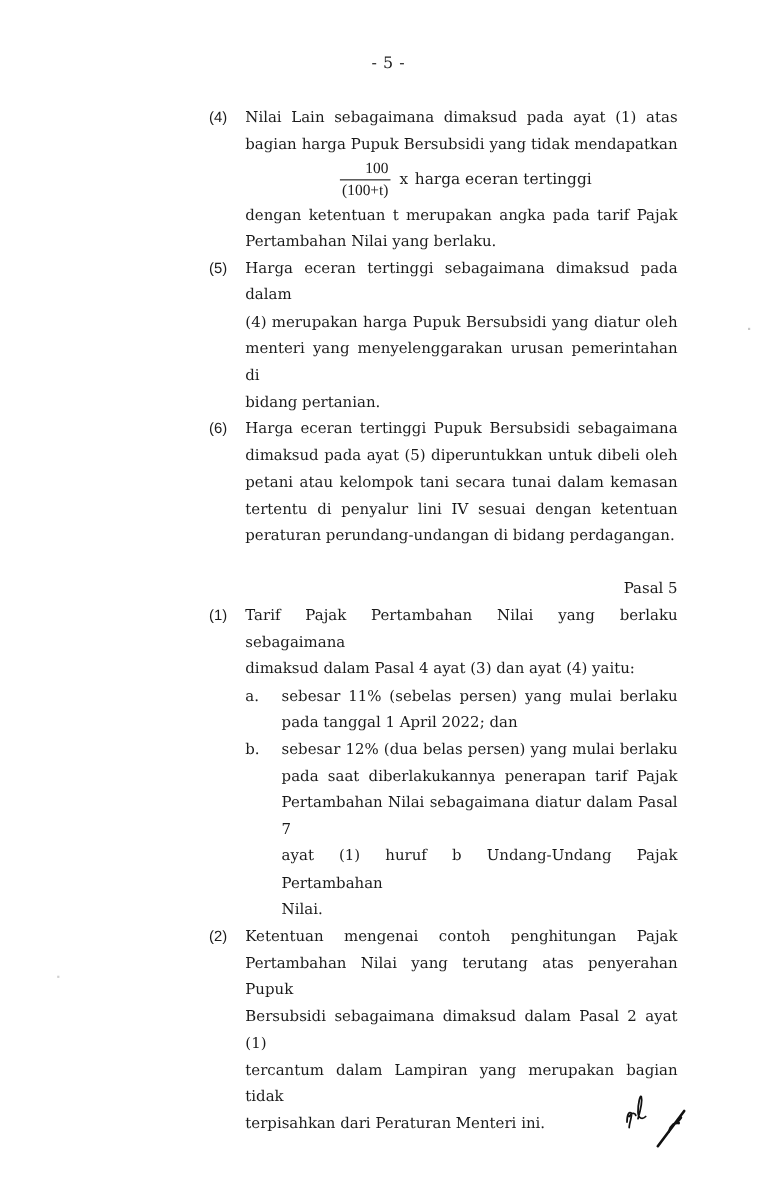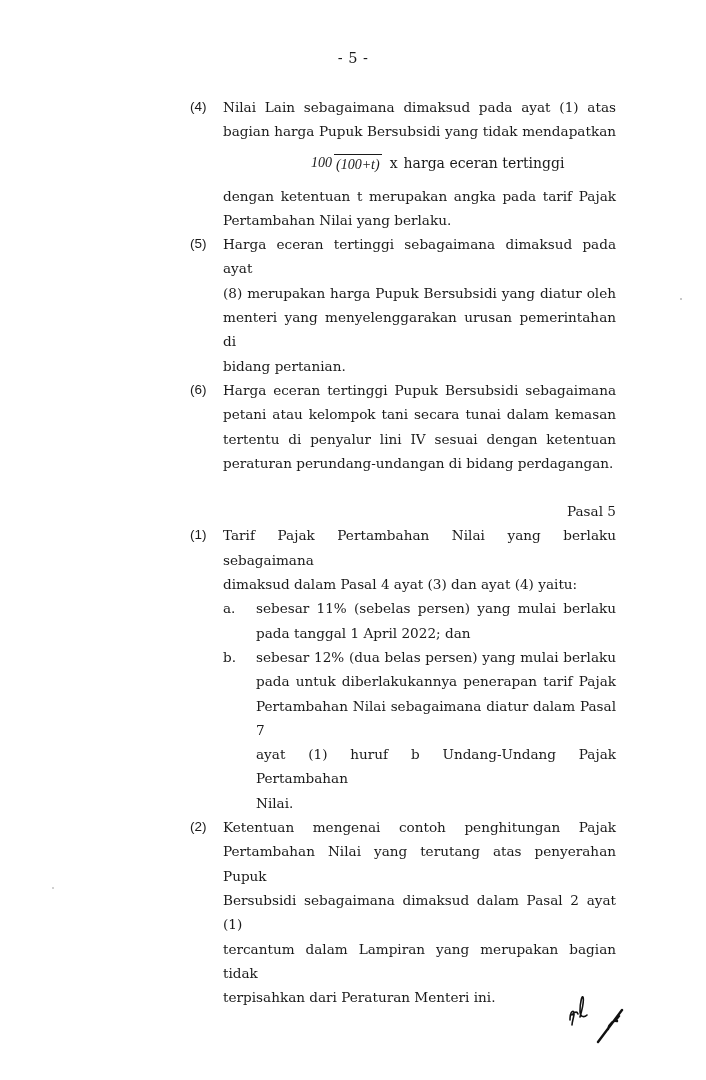--- a/index.html
+++ b/index.html
@@ -20,21 +20,21 @@
     .para .num {
       position: absolute; left: 0; top: 0;
       font-family: "Liberation Sans", sans-serif; font-size: 13.5px;
     }
     .line { display: block; text-align: justify; text-align-last: justify; }
     .line.last { text-align-last: left; }
     .formula {
       display: flex; align-items: center; justify-content: flex-start;
       padding-left: 86px; height: 44px; margin-top: -2px; margin-bottom: -2px;
     }
-    .frac { display: inline-flex; flex-direction: row; align-items: flex-start; font-family: "Liberation Serif", serif; font-size: 14px; line-height: 17px; font-style: italic; }
+    .frac { display: inline-flex; flex-direction: column; align-items: flex-end; font-family: "Liberation Serif", serif; font-size: 14px; line-height: 17px; }
     .frac .numer { padding: 0 2px 1px; }
     .frac .denom { border-top: 1px solid #1a1a1a; padding: 1px 2px 0; }
     .formula .times { margin: 0 6px 0 8px; font-size: 14px; }
     .formula .formula-text { font-size: 14px; }
     .heading {
       text-align: right; margin-top: 24px; margin-bottom: 0;
       padding-left: 0; font-size: 13.6px;
     }
     .sub { position: relative; padding-left: 33px; }
     .sub .sub-num { position: absolute; left: 0; top: 0; }
@@ -62,29 +62,30 @@
       </span>
       <span class="times">x</span>
       <span class="formula-text">harga eceran tertinggi</span>
     </div>
     <span class="line">dengan ketentuan t merupakan angka pada tarif Pajak</span>
     <span class="line last">Pertambahan Nilai yang berlaku.</span>
   </div>
 
   <div class="para">
     <span class="num">(5)</span>
-    <span class="line">Harga eceran tertinggi sebagaimana dimaksud pada ayat</span>
-    <span class="line">(8) merupakan harga Pupuk Bersubsidi yang diatur oleh</span>
+    <span class="line">Harga eceran tertinggi sebagaimana dimaksud pada dalam</span>
+    <span class="line">(4) merupakan harga Pupuk Bersubsidi yang diatur oleh</span>
     <span class="line">menteri yang menyelenggarakan urusan pemerintahan di</span>
     <span class="line last">bidang pertanian.</span>
   </div>
 
   <div class="para">
     <span class="num">(6)</span>
     <span class="line">Harga eceran tertinggi Pupuk Bersubsidi sebagaimana</span>
+    <span class="line">dimaksud pada ayat (5) diperuntukkan untuk dibeli oleh</span>
     <span class="line">petani atau kelompok tani secara tunai dalam kemasan</span>
     <span class="line">tertentu di penyalur lini IV sesuai dengan ketentuan</span>
     <span class="line last">peraturan perundang-undangan di bidang perdagangan.</span>
   </div>
 
   <div class="heading">Pasal 5</div>
 
   <div class="para">
     <span class="num">(1)</span>
     <span class="line">Tarif Pajak Pertambahan Nilai yang berlaku sebagaimana</span>
@@ -92,21 +93,21 @@
 
     <div class="sub">
       <span class="sub-num">a.</span>
       <span class="line">sebesar 11% (sebelas persen) yang mulai berlaku</span>
       <span class="line last">pada tanggal 1 April 2022; dan</span>
     </div>
 
     <div class="sub">
       <span class="sub-num">b.</span>
       <span class="line">sebesar 12% (dua belas persen) yang mulai berlaku</span>
-      <span class="line">pada untuk diberlakukannya penerapan tarif Pajak</span>
+      <span class="line">pada saat diberlakukannya penerapan tarif Pajak</span>
       <span class="line">Pertambahan Nilai sebagaimana diatur dalam Pasal 7</span>
       <span class="line">ayat (1) huruf b Undang-Undang Pajak Pertambahan</span>
       <span class="line last">Nilai.</span>
     </div>
   </div>
 
   <div class="para">
     <span class="num">(2)</span>
     <span class="line">Ketentuan mengenai contoh penghitungan Pajak</span>
     <span class="line">Pertambahan Nilai yang terutang atas penyerahan Pupuk</span>

